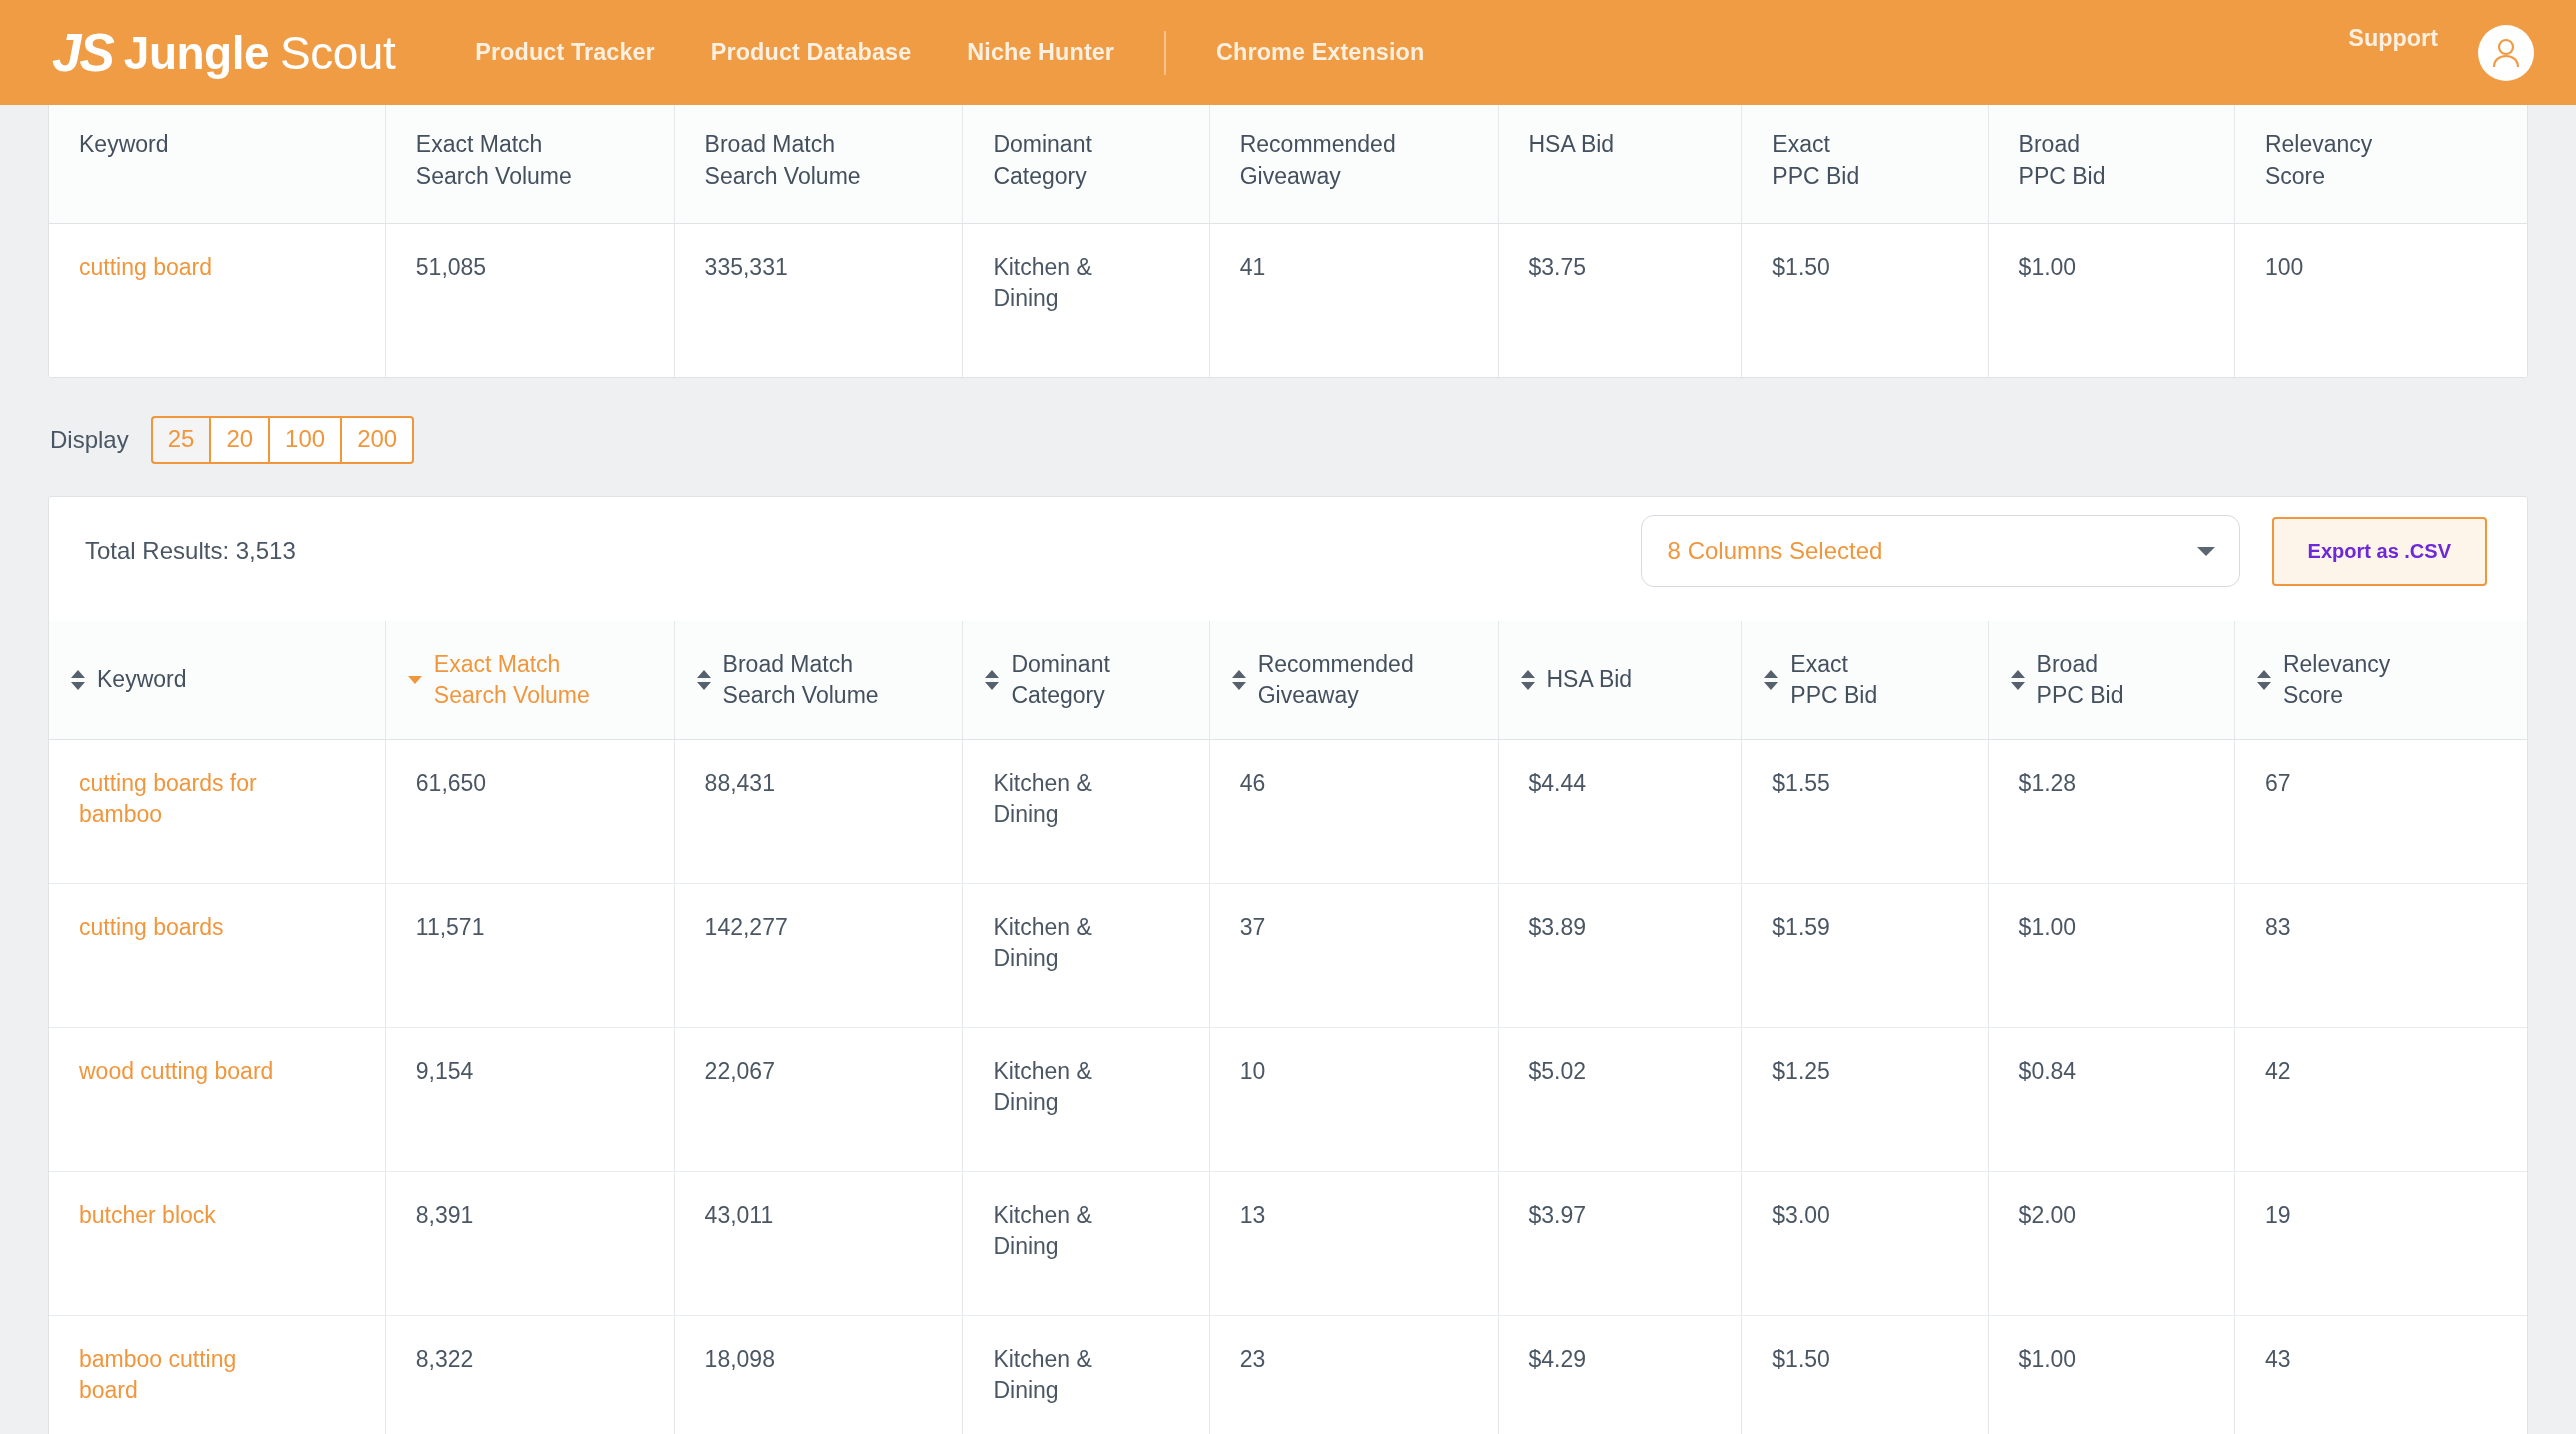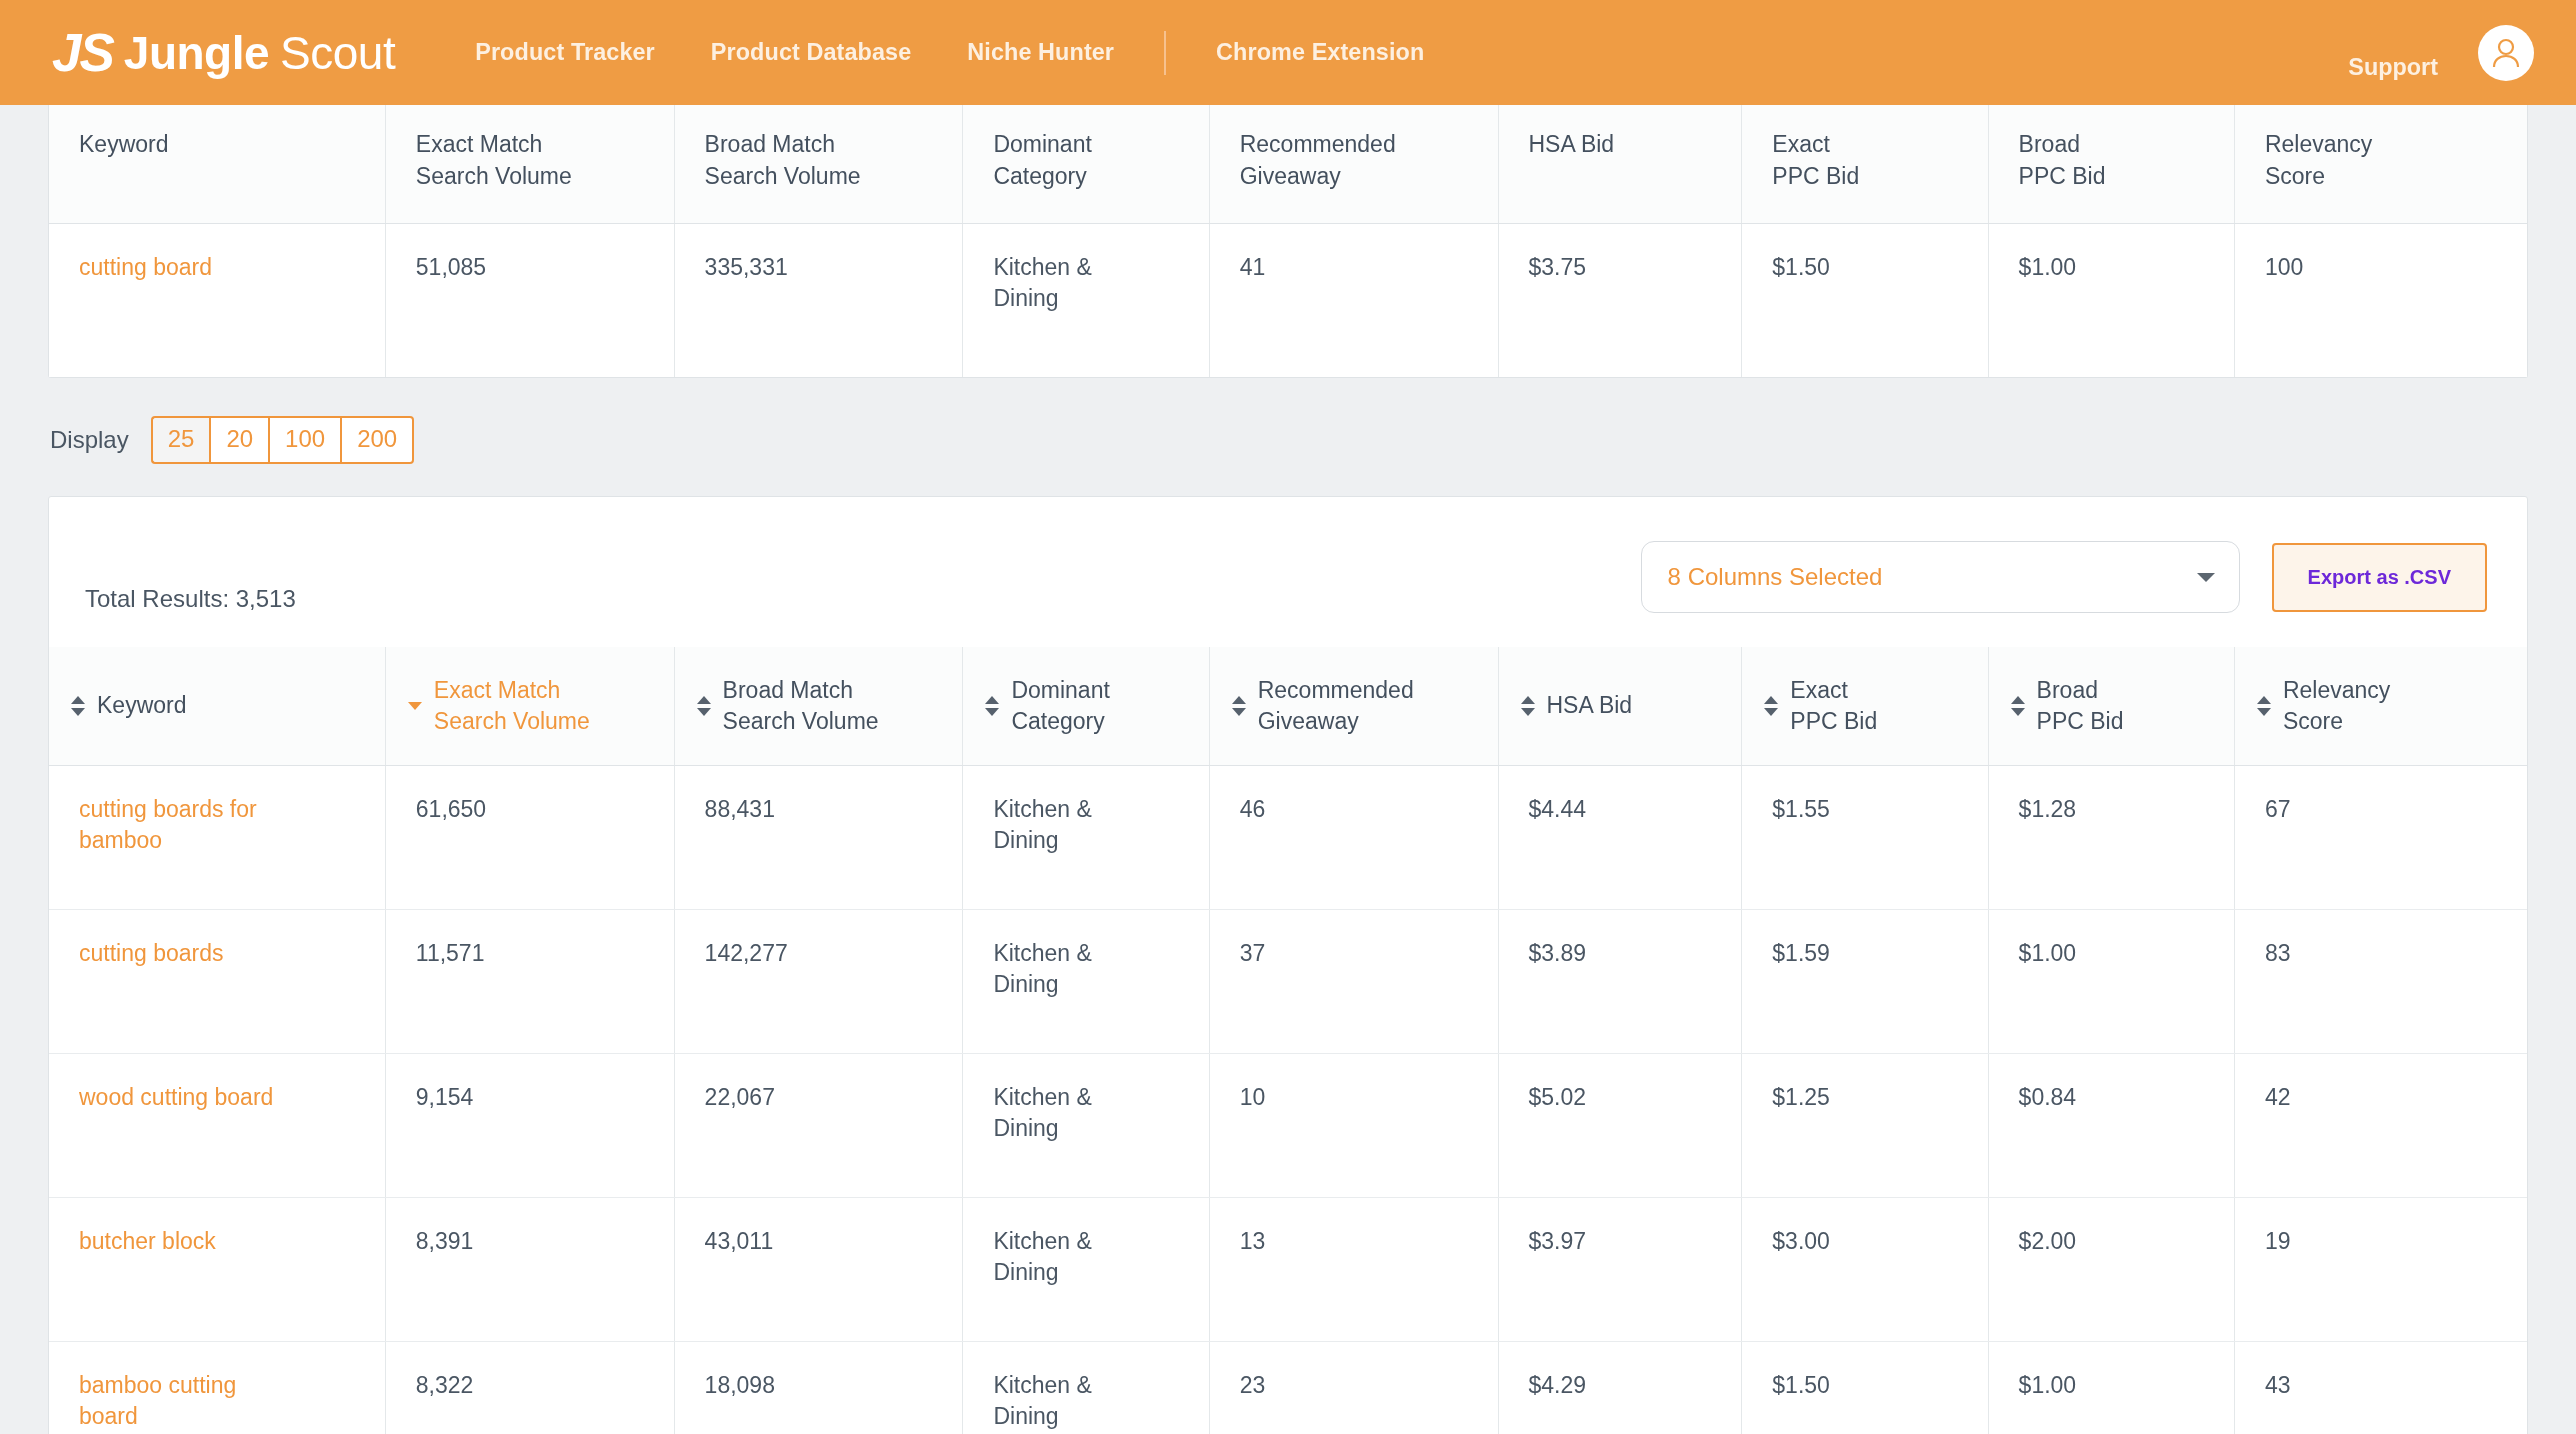--- a/index.html
+++ b/index.html
@@ -59,21 +59,21 @@
     position: absolute;
     left: 24px; right: 24px; bottom: 0;
     height: 6px;
     background: #ffffff;
     border-radius: 2px 2px 0 0;
   }
   .nav-sep {
     width: 2px; height: 44px; background: #f7c18e; margin: 0 22px;
     flex: 0 0 auto;
   }
-  .nav-right { display: flex; align-items: flex-end; gap: 40px; flex: 0 0 auto; }
+  .nav-right { display: flex; align-items: flex-start; gap: 40px; flex: 0 0 auto; }
   .nav-support {
     color: #fdf0e1; font-size: 23.4px; font-weight: bold; cursor: pointer;
     white-space: nowrap;
   }
   .avatar {
     width: 56px; height: 56px; border-radius: 50%;
     background: #ffffff;
     display: flex; align-items: center; justify-content: center;
     cursor: pointer;
   }
@@ -144,22 +144,22 @@
     text-align: center;
     line-height: 1.2;
   }
   .pager-btn:first-child { border-radius: 4px 0 0 4px; }
   .pager-btn:last-child  { border-radius: 0 4px 4px 0; border-right-width: 2px; }
   .pager-btn.selected { background: #f4f4f4; }
 
   
   .results-card { position: relative; }
   .results-toolbar {
-    display: flex; align-items: flex-end; justify-content: space-between;
-    padding: 44px 40px 34px 36px;
+    display: flex; align-items: center; justify-content: space-between;
+    padding: 18px 40px 34px 36px;
   }
   .total-results { font-size: 24px; color: #4a5663; }
   .toolbar-right { display: flex; align-items: center; gap: 32px; }
   .cols-select {
     width: 599px; height: 72px;
     border: 1px solid #d7dbdf;
     border-radius: 13px;
     background: #ffffff;
     display: flex; align-items: center; justify-content: space-between;
     padding: 0 24px 0 26px;

